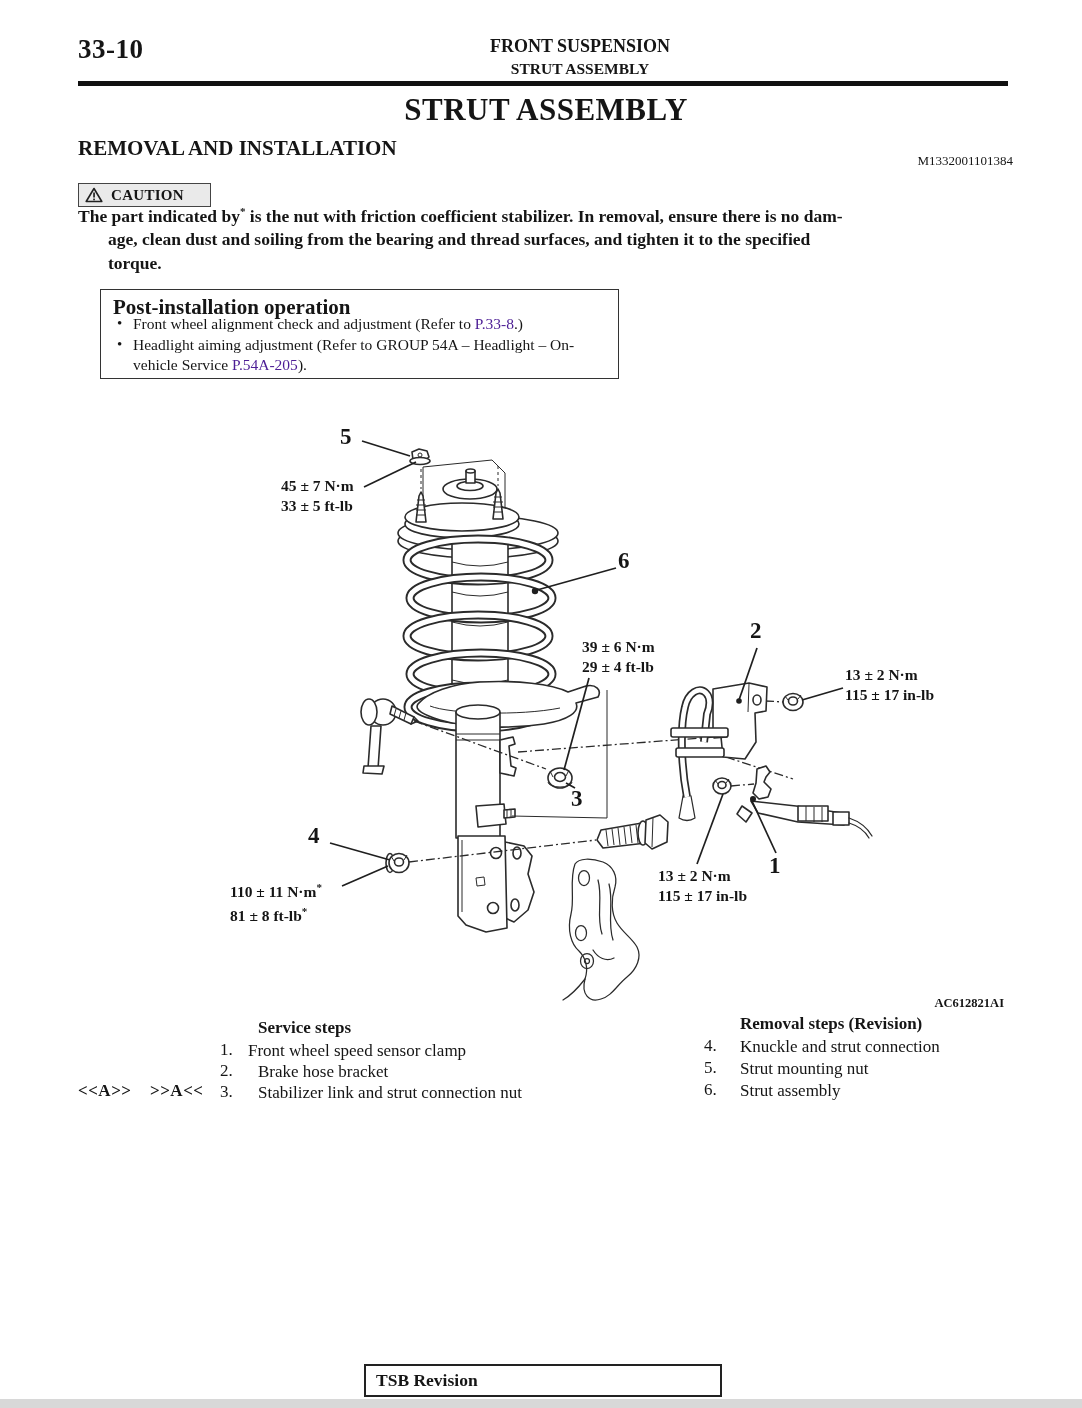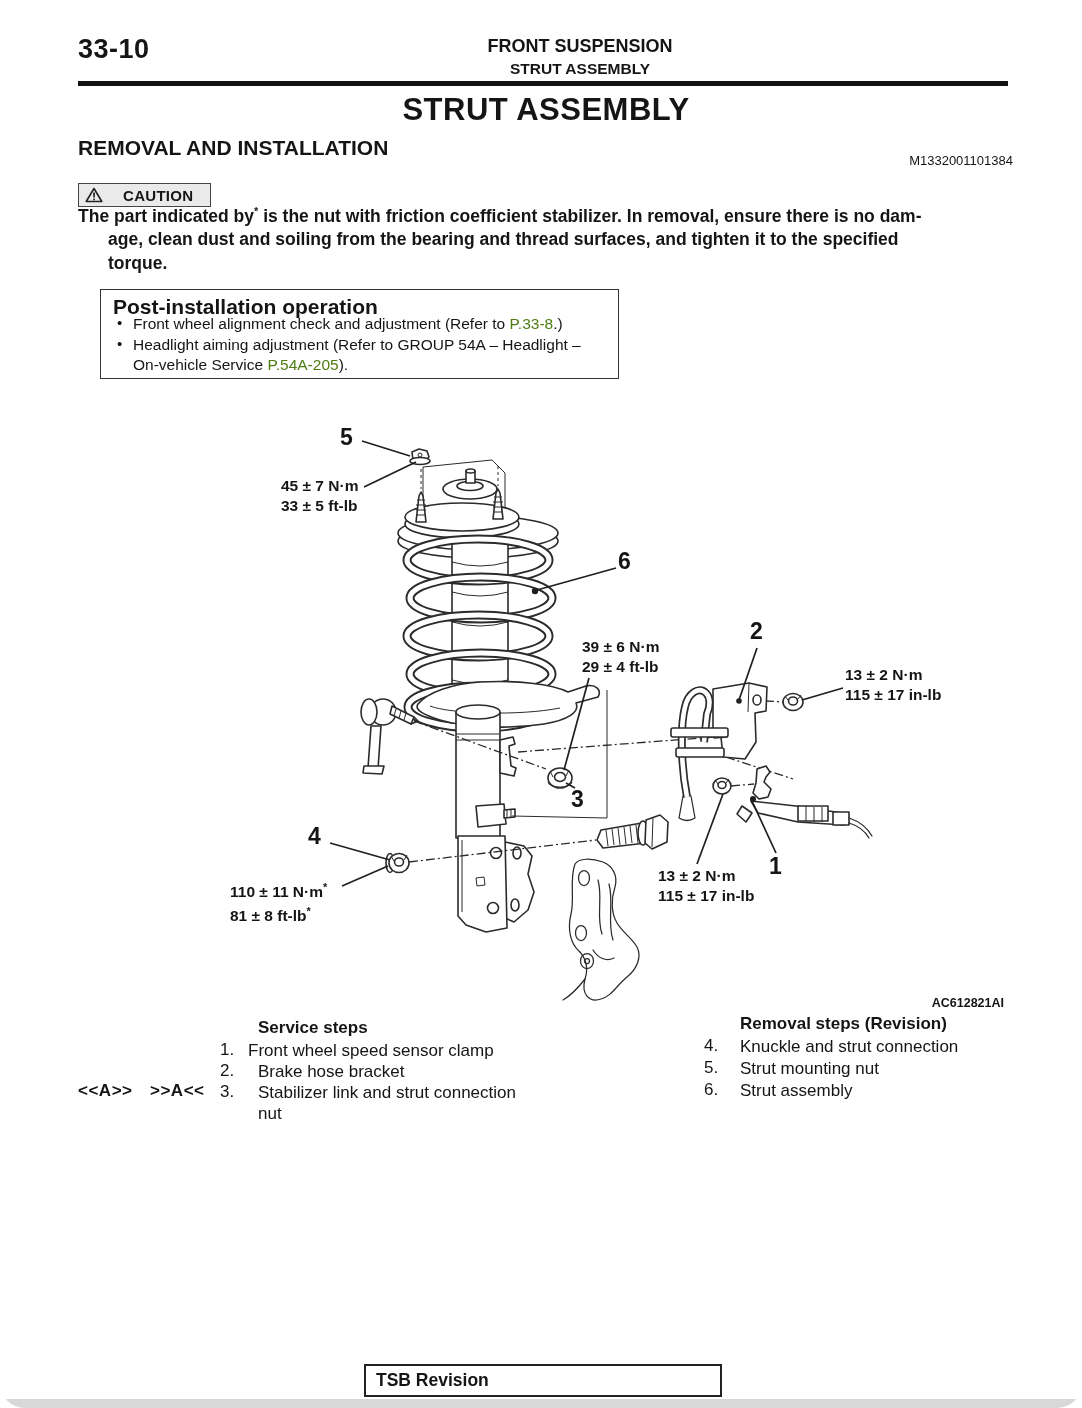--- a/index.html
+++ b/index.html
@@ -1,41 +1,41 @@
 <!DOCTYPE html>
 <html><head>
 <meta charset="utf-8">
 <style>
   html,body{margin:0;padding:0;background:#ffffff;}
   .page{
     position:relative;width:1082px;height:1408px;background:#fff;overflow:hidden;
-    font-family:Liberation Sans, sans-serif;color:#151515;border-radius:25px;
+    font-family:Liberation Serif, serif;color:#151515;
   }
   .abs{position:absolute;}
   
   .pagenum{left:78px;top:34px;font-size:27px;font-weight:bold;letter-spacing:.5px;}
   .hdr-center{left:380px;top:36px;width:400px;text-align:center;line-height:1.15;}
   .hdr-title{font-size:18px;font-weight:bold;}
   .hdr-sub{font-size:15.5px;font-weight:bold;margin-top:3px;}
   .rule{left:78px;top:81px;width:930px;height:4.5px;background:#111;}
   .big-title{left:78px;top:92px;width:936px;text-align:center;font-size:31px;font-weight:bold;letter-spacing:.5px;}
   .section{left:78px;top:136px;font-size:21px;font-weight:bold;text-align:right;}
   .docid{right:69px;top:153px;font-size:13px;}
   
   .caut-badge{left:78px;top:183px;width:133px;height:24px;border:1.6px solid #444;background:#eaeaea;
-    display:flex;align-items:center;gap:20px;padding-left:6px;box-sizing:border-box;}
+    display:flex;align-items:center;gap:8px;padding-left:6px;box-sizing:border-box;}
   .caut-badge span{font-size:15px;font-weight:bold;letter-spacing:.3px;}
   .caut-line{font-size:17.5px;font-weight:bold;white-space:nowrap;}
   sup{font-size:11px;}
   
   .postbox{left:100px;top:289px;width:519px;height:90px;border:1.3px solid #333;box-sizing:border-box;}
   .post-title{left:113px;top:295px;font-size:21px;font-weight:bold;}
   .post-item{font-size:15.5px;line-height:20px;}
   .bullet{position:absolute;left:-16px;top:-1px;font-size:15px;}
-  .lnk{color:#4d7c0f;text-decoration:none;}
+  .lnk{color:#4c1d95;text-decoration:none;}
   
   .callout{font-size:23px;font-weight:bold;}
   .torque{font-size:15.5px;font-weight:bold;line-height:19.5px;white-space:nowrap;}
   .figcode{right:78px;top:996px;font-size:12.5px;font-weight:bold;}
   
   .list-title{font-size:17px;font-weight:bold;}
   .step-num{font-size:17px;}
   .step-text{font-size:17px;line-height:21px;}
   .marker{font-size:17px;font-weight:bold;letter-spacing:.5px;}
   

